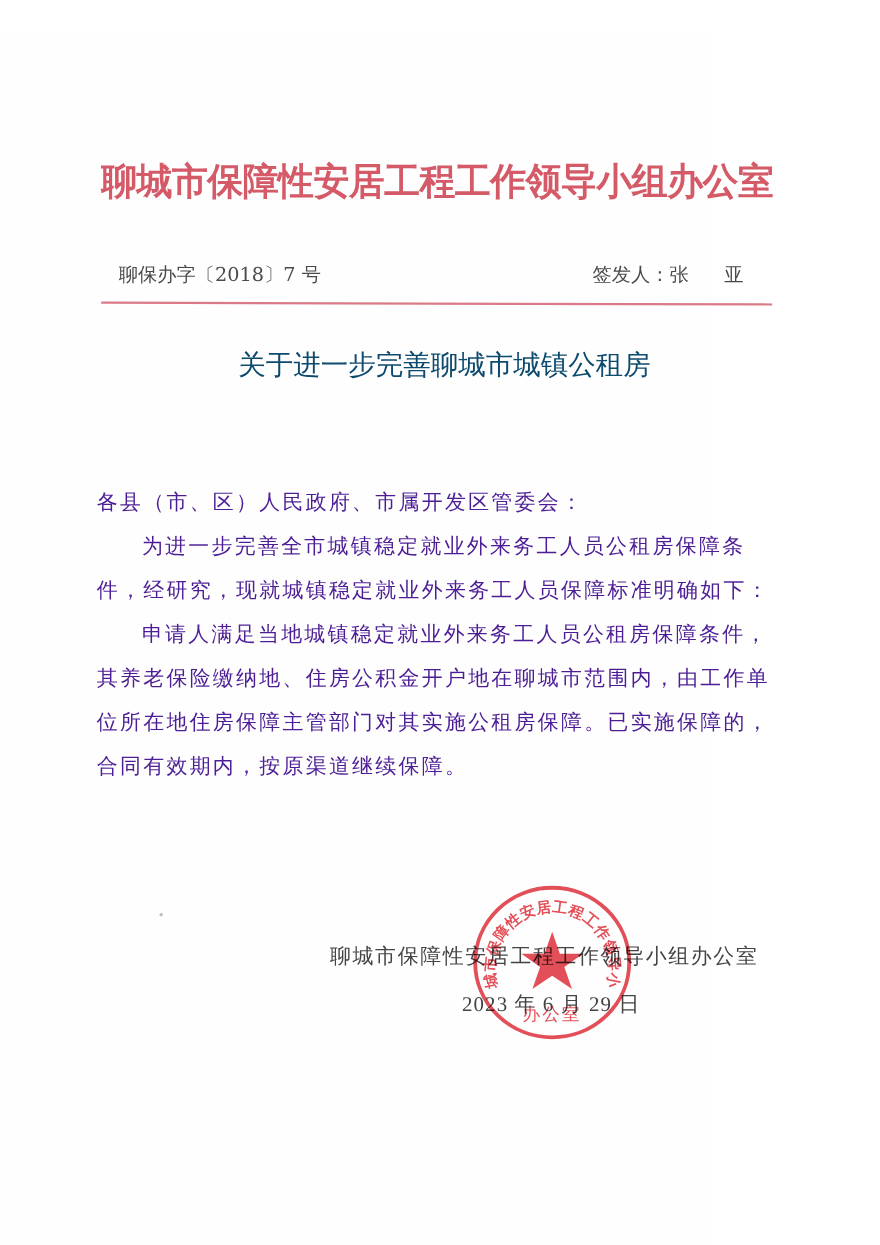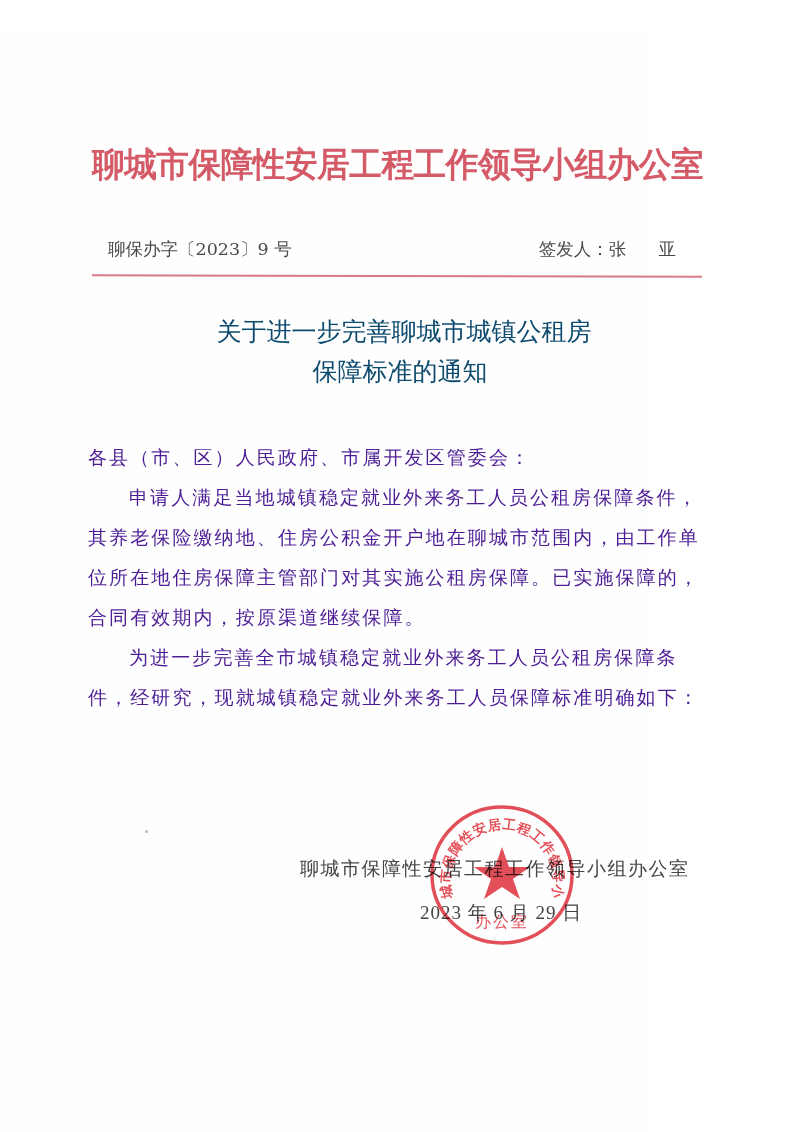--- a/index.html
+++ b/index.html
@@ -146,37 +146,36 @@
     }
   </style>
 </head>
 <body>
 
 <div class="page">
 
   <div class="masthead">聊城市保障性安居工程工作领导小组办公室</div>
 
   <div class="docno-row">
-    <span class="docno">聊保办字〔2023〕9 号</span>
+    <span class="docno">聊保办字〔2018〕7 号</span>
     <span class="signer">
       <span>签发人：</span><span class="name">张 亚</span>
     </span>
   </div>
 
   <div class="red-rule"></div>
 
   <div class="title">
     <div class="line1">关于进一步完善聊城市城镇公租房</div>
-    <div>保障标准的通知</div>
   </div>
 
   <div class="body-text">
     <p>各县（市、区）人民政府、市属开发区管委会：</p>
+    <p class="indent">为进一步完善全市城镇稳定就业外来务工人员公租房保障条件，经研究，现就城镇稳定就业外来务工人员保障标准明确如下：</p>
     <p class="indent">申请人满足当地城镇稳定就业外来务工人员公租房保障条件，其养老保险缴纳地、住房公积金开户地在聊城市范围内，由工作单位所在地住房保障主管部门对其实施公租房保障。已实施保障的，合同有效期内，按原渠道继续保障。</p>
-    <p class="indent">为进一步完善全市城镇稳定就业外来务工人员公租房保障条件，经研究，现就城镇稳定就业外来务工人员保障标准明确如下：</p>
   </div>
 
   <div class="speck"></div>
 
   <div class="signature">
     <div class="sig-org">聊城市保障性安居工程工作领导小组办公室</div>
     <div class="sig-date">2023 年 6 月 29 日</div>
   </div>
 
   <svg class="seal" viewBox="0 0 148 144" xmlns="http://www.w3.org/2000/svg">

